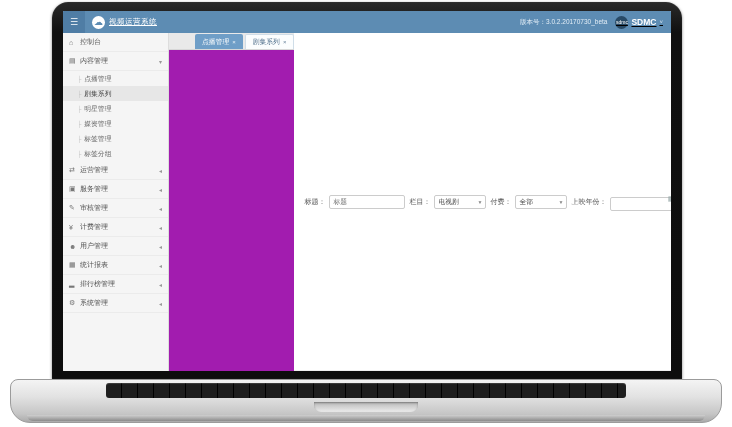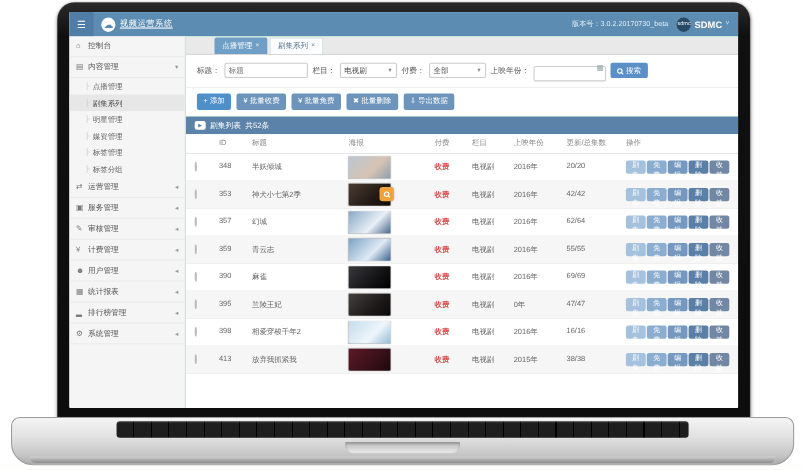--- a/index.html
+++ b/index.html
@@ -24,40 +24,40 @@
 
   
   .screen { width:100%; height:100%; background:#fff; position:relative; display:flex; flex-direction:column; overflow:hidden; border-radius:1px; }
 
   .navbar { height:22px; background:#5d8cb3; display:flex; align-items:center; padding:0 8px 0 0; flex:0 0 auto; }
   .hamburger { width:22px; height:22px; background:#4f7da5; color:#fff; font-size:9px; display:flex; align-items:center; justify-content:center; cursor:pointer; }
   .logo-circle { width:13px; height:13px; border-radius:50%; background:#fff; color:#5d8cb3; font-size:9px; line-height:13px; text-align:center; margin:0 4px 0 7px; }
   .brand-title { color:#fff; font-size:7.5px; letter-spacing:.5px;text-decoration:underline; }
   .nav-spacer { flex:1; }
   .version { color:#e2edf6; font-size:6.5px; margin-right:8px; }
-  .account { display:flex; align-items:center; gap:3px; cursor:pointer; }
+  .account { display:flex; align-items:center; gap:3px; cursor:pointer;text-decoration:underline; }
   .acct-circle { width:13px; height:13px; border-radius:50%; background:#284a66; color:#fff; font-size:5px; line-height:13px; text-align:center; }
   .acct-name { color:#fff; font-size:8.5px; font-weight:bold; }
   .acct-caret { color:#d7e5f0; font-size:6px; }
 
   .body { flex:1; display:flex; overflow:hidden; }
 
   
   .sidebar { width:106px; background:#f5f5f5; border-right:1px solid #ddd; overflow:hidden; flex:0 0 auto; }
   .side-item { display:flex; align-items:center; height:19px; padding:0 6px; font-size:7px; color:#555;
                border-bottom:1px solid #ebebeb; cursor:pointer; }
   .side-item .icon { width:11px; font-size:7px; color:#777; }
   .side-item .lbl { flex:1; }
   .side-item .caret { font-size:6px; color:#999; }
   .side-sub { display:flex; align-items:center; height:15px; padding:0 6px 0 14px; font-size:6.8px; color:#666; cursor:pointer; }
   .side-sub .tree { color:#c4c4c4; margin-right:3px; font-size:6px; }
   .side-sub.active { background:#e7e7e7; color:#444; }
 
   
-  .main { flex:1; display:flex; flex-direction:column; background:#86efac; overflow:hidden; }
+  .main { flex:1; display:flex; flex-direction:row; background:#a21caf; overflow:hidden; }
   .tabstrip { height:17px; background:#e9e9e9; border-bottom:1px solid #d7d7d7; display:flex; align-items:flex-end; padding-left:26px; gap:2px; flex:0 0 auto; }
   .tab { height:15px; display:flex; align-items:center; gap:3px; padding:0 7px; font-size:6.8px; border-radius:2px 2px 0 0; cursor:pointer; }
   .tab.t-inactive { background:#6f9ec7; color:#fff; }
   .tab.t-active { background:#fbfdfe; color:#51708c; border:1px solid #cfdde8; border-bottom:none; }
   .tab .x { font-size:6px; opacity:.85; cursor:pointer; }
 
   .filterbar { display:flex; align-items:center; gap:4px; padding:5px 10px; background:#fff; border-bottom:1px solid #efefef; flex:0 0 auto; }
   .flabel { font-size:7px; color:#555; white-space:nowrap; }
   .finput { height:14px; border:1px solid #ccc; border-radius:2px; background:#fff; font-size:6.8px; color:#444; padding:0 3px; font-family:inherit; }
   .w-title { width:76px; }

